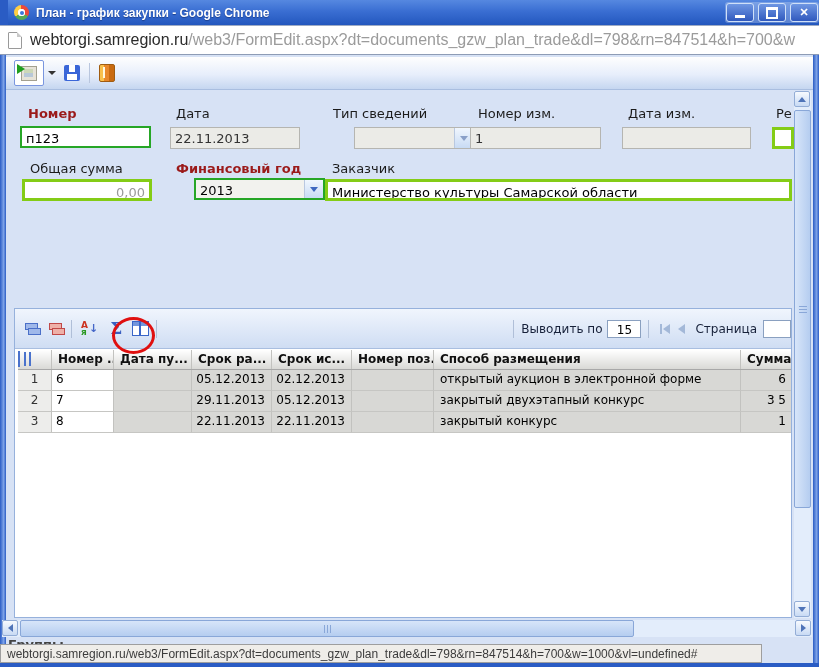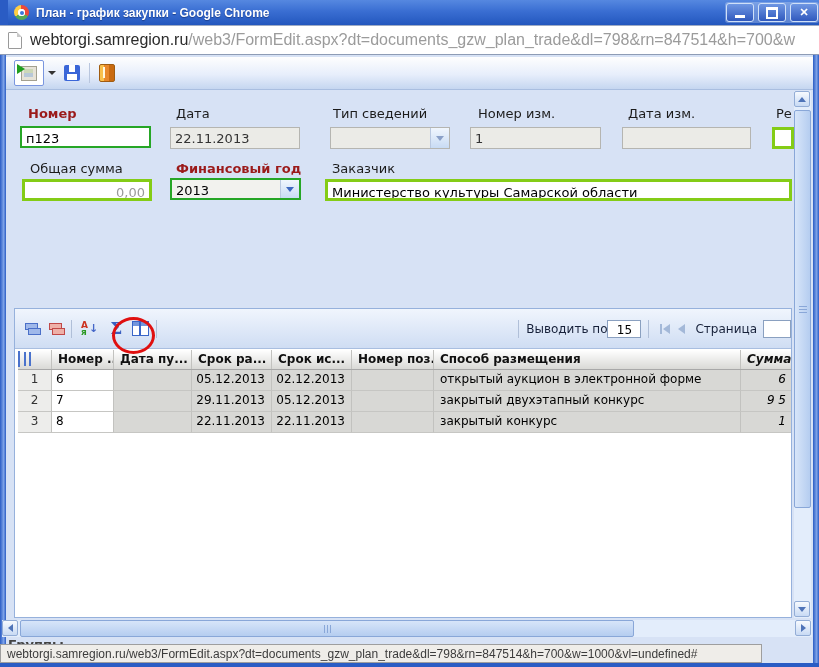--- a/index.html
+++ b/index.html
@@ -72,21 +72,21 @@
     background:linear-gradient(90deg,#f8c04c 0 4px,#e8872a 4px 9px,#c96a10 9px);border:1px solid #a05c10;}
   .exit-icon::after{content:"";position:absolute;left:3px;top:2px;width:2px;height:11px;background:#fff8e0;}
   
   .flabel{position:absolute;font-size:13px;color:#1c1c1c;white-space:nowrap;}
   .flabel.req{color:#9b1a1a;font-weight:bold;}
   .finput{position:absolute;height:22px;box-sizing:border-box;font-size:13px;
     padding:3px 4px 0 4px;white-space:nowrap;overflow:hidden;}
   .edit{background:#fff;border:2px solid #26a626;}
   .plain{background:#fff;border:3px solid #84cc16;}
   .dis{background:#ebebe7;border:1px solid #b5b5b1;color:#333;}
-  .sel{display:flex;align-items:stretch;padding:0;}
+  .sel{display:flex;align-items:stretch;padding:0;margin-left:24px;}
   .sel .sel-val{flex:1;padding:3px 4px 0 4px;overflow:hidden;white-space:nowrap;}
   .sel-btn{width:18px;border-left:1px solid #b9c8e0;
     background:linear-gradient(#f0f6fe,#c8dbf4);display:flex;align-items:center;justify-content:center;}
   .sel-caret{width:0;height:0;border-left:4px solid transparent;border-right:4px solid transparent;
     border-top:5px solid #3e68c0;}
   .dis .sel-caret{border-top-color:#8aa0c8;}
   .num-right{text-align:right;color:#9a9a9a;}
   
   .tab{position:absolute;left:20px;top:284px;width:170px;height:28px;box-sizing:border-box;
     background:linear-gradient(#ffffff,#eaf1fb);border:1px solid #96b1dc;border-bottom:none;
@@ -111,41 +111,41 @@
   .ico-sigma{color:#3a5fc0;font-size:17px;font-weight:bold;font-family:"DejaVu Serif",serif;
     margin:0 10px 0 12px;line-height:1;}
   .ico-grid{width:15px;height:13px;border:1px solid #3a66c8;background:#fff;position:relative;}
   .ico-grid::before{content:"";position:absolute;left:0;top:0;width:100%;height:4px;background:#7396dc;}
   .ico-grid::after{content:"";position:absolute;left:6px;top:0;width:2px;height:100%;background:#3a66c8;}
   .annot-circle{position:absolute;left:97px;top:8px;width:37px;height:31px;border:3px solid #e01010;
     border-radius:50%;z-index:5;pointer-events:none;}
   .gt-right{margin-left:auto;display:flex;align-items:center;}
   .gt-label{font-size:12px;color:#17213a;}
   .gt-input{width:34px;height:18px;box-sizing:border-box;border:1px solid #8aa0c0;background:#fff;
-    font-size:12px;text-align:center;padding-top:2px;}
+    font-size:12px;text-align:center;padding-top:2px;margin-left:5px;}
   .nav-ico{display:flex;align-items:center;margin:0 4px;}
   .tri-left{width:0;height:0;border-top:5px solid transparent;border-bottom:5px solid transparent;
     border-right:7px solid #a3b8d8;}
   .bar{width:2px;height:10px;background:#a3b8d8;margin-right:1px;}
   .page-input{width:28px;height:18px;box-sizing:border-box;border:1px solid #8aa0c0;background:#fff;margin-left:6px;}
   
   .grid{position:absolute;left:3px;top:41px;width:774px;overflow:hidden;}
   .grow{display:flex;height:21px;box-sizing:border-box;}
   .ghead{height:20px;background:linear-gradient(#ffffff,#d9d9d6);border-bottom:1px solid #a8a8a8;}
   .gcell{box-sizing:border-box;border-right:1px solid #c2c2bf;border-bottom:1px solid #c6c6c3;
     font-size:12px;line-height:19px;white-space:nowrap;overflow:hidden;}
   .ghead .gcell{border-bottom:none;font-weight:bold;color:#111;padding-left:6px;}
   .c0{width:34px;flex:0 0 34px;}
   .c1{width:62px;flex:0 0 62px;}
   .c2{width:78px;flex:0 0 78px;}
   .c3{width:80px;flex:0 0 80px;}
   .c4{width:80px;flex:0 0 80px;}
   .c5{width:82px;flex:0 0 82px;}
   .c6{width:307px;flex:0 0 307px;}
-  .c7{width:60px;flex:0 0 60px;font-style:italic;}
+  .c7{width:60px;flex:0 0 60px;}
   .cell-num{background:#ededeb;text-align:center;color:#333;}
   .cell-white{background:#fff;padding-left:4px;}
   .cell-gray{background:#d8d8d5;}
   .al-r{text-align:right;padding-right:6px;}
   .al-l{padding-left:6px;}
   .sum-cell{text-align:right;padding-right:14px;}
   .row-selected{box-shadow:inset 0 0 0 1px #8ca6e0;}
   .cal-icon{width:16px;height:13px;margin:3px auto 0 auto;border:1px solid #4a72cc;background:#fff;position:relative;}
   .cal-icon::before{content:"";position:absolute;left:0;top:0;width:100%;height:3px;background:#7396dc;}
   .cal-icon::after{content:"";position:absolute;left:5px;top:0;width:1.5px;height:100%;background:#4a72cc;box-shadow:5px 0 0 #4a72cc;}
@@ -324,21 +324,21 @@
     </div>
 
     <div class="grow">
       <div class="gcell c0 cell-num">2</div>
       <div class="gcell c1 cell-white">7</div>
       <div class="gcell c2 cell-gray"></div>
       <div class="gcell c3 cell-gray al-r">29.11.2013</div>
       <div class="gcell c4 cell-gray al-r">05.12.2013</div>
       <div class="gcell c5 cell-gray"></div>
       <div class="gcell c6 cell-gray al-l">закрытый двухэтапный конкурс</div>
-      <div class="gcell c7 cell-gray sum-cell">9 5</div>
+      <div class="gcell c7 cell-gray sum-cell">3 5</div>
     </div>
 
     <div class="grow row-selected">
       <div class="gcell c0 cell-num">3</div>
       <div class="gcell c1 cell-white">8</div>
       <div class="gcell c2 cell-gray"></div>
       <div class="gcell c3 cell-gray al-r">22.11.2013</div>
       <div class="gcell c4 cell-gray al-r">22.11.2013</div>
       <div class="gcell c5 cell-gray"></div>
       <div class="gcell c6 cell-gray al-l">закрытый конкурс</div>

